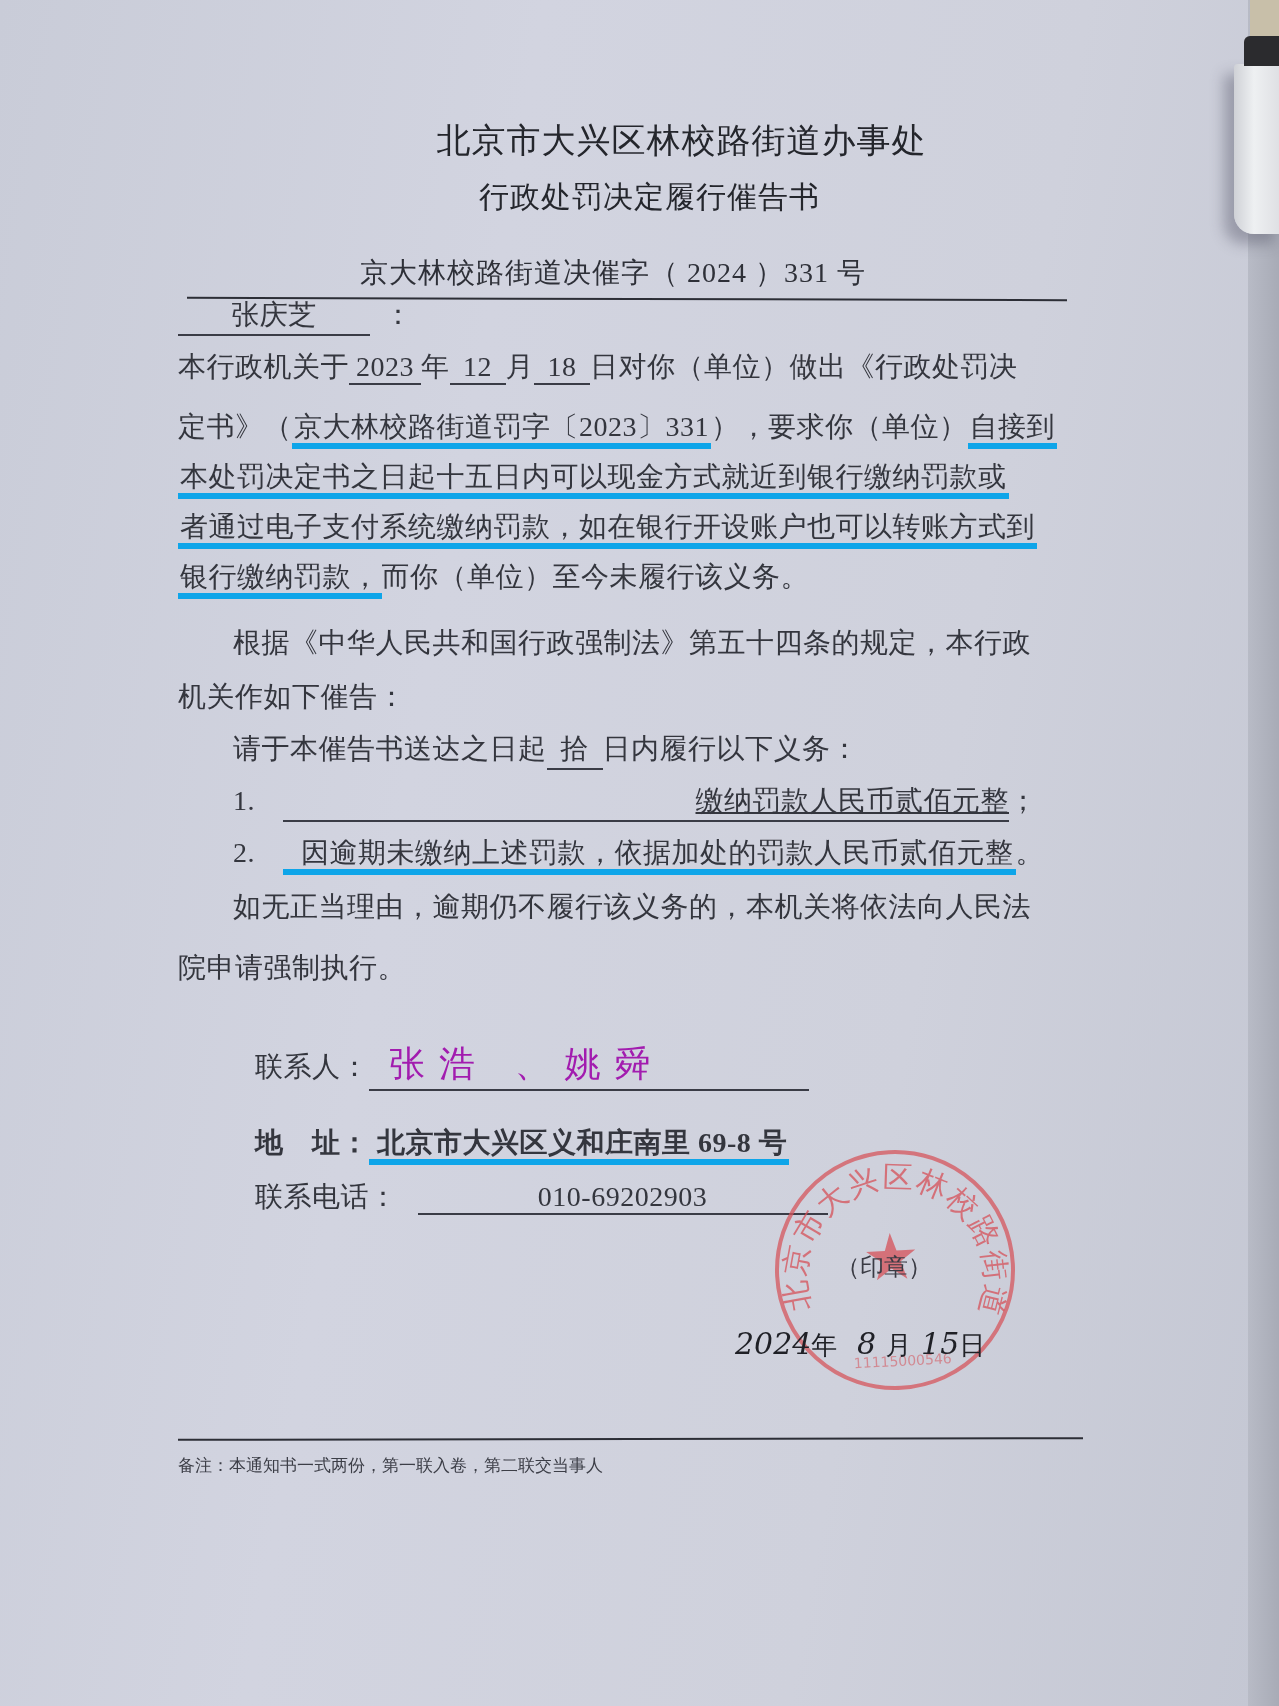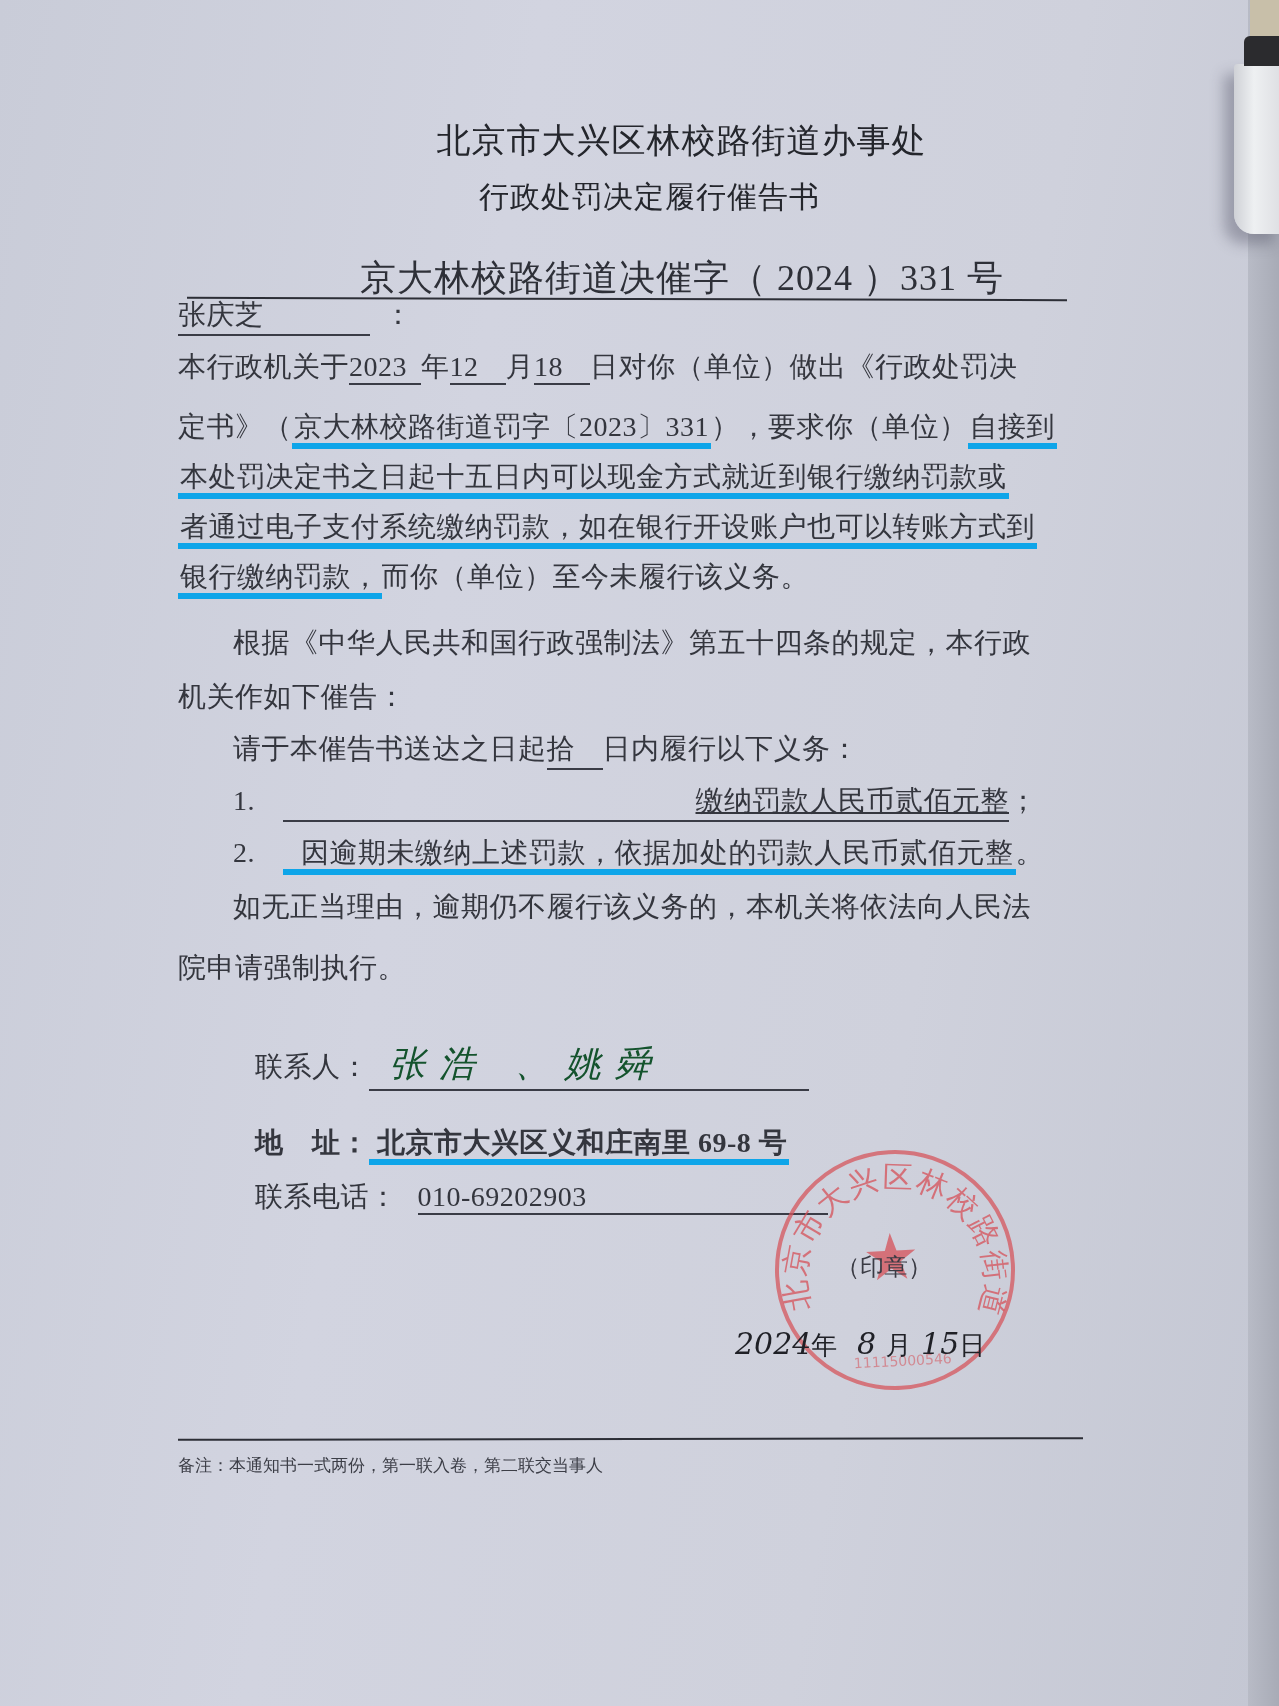--- a/index.html
+++ b/index.html
@@ -36,42 +36,42 @@
   }
 
   .title {
     position: absolute; left: 0; width: 1279px; text-align: center;
     font-family: "DejaVu Sans", "Liberation Sans", sans-serif;
     color: #24262c; letter-spacing: 1px;
   }
   .title-1 { top: 118px; font-size: 34px; left: 42px; }
   .title-2 { top: 177px; font-size: 30px; left: 10px; }
   .doc-no {
-    position: absolute; top: 254px; left: 360px; font-size: 36px;
+    position: absolute; top: 254px; left: 360px; font-size: 28px;
     color: #2e3038; letter-spacing: 1px;
   }
   .hr {
     position: absolute; height: 2px; background: #2c2e36;
   }
   .hr-top { left: 187px; top: 298px; width: 880px; transform: rotate(0.15deg); }
   .hr-bottom { left: 178px; top: 1438px; width: 905px; height: 2px; transform: rotate(-0.1deg); }
 
   .line {
     position: absolute; left: 178px; font-size: 28px; white-space: nowrap;
     color: #34363e; letter-spacing: 0.5px;
   }
   .u { border-bottom: 6px solid #0ea5e9; padding: 0 2px 1px 2px; }
-  .blank { display: inline-block; border-bottom: 2px solid #3a3c46; }
+  .blank { display: inline-block; border-bottom: 2px solid #3a3c46; text-align: center; }
 
   .recipient { top: 327px; left: 178px; }
   .recipient .blank { width: 192px; }
 
   .handwriting {
-    font-family: "DejaVu Serif", serif; font-style: italic; font-size: 36px;
-    color: #14532d; letter-spacing: 14px;
+    font-family: "DejaVu Serif", serif; font-size: 36px;
+    color: #a21caf; letter-spacing: 14px;
   }
 
   .stamp {
     position: absolute; left: 775px; top: 1150px; width: 232px; height: 232px;
     border-radius: 50%; border: 4px solid rgba(214,86,92,0.75);
     transform: rotate(-3deg);
   }
   .stamp-ring-text {
     position: absolute; left: 0; top: 0; width: 100%; height: 100%;
   }

